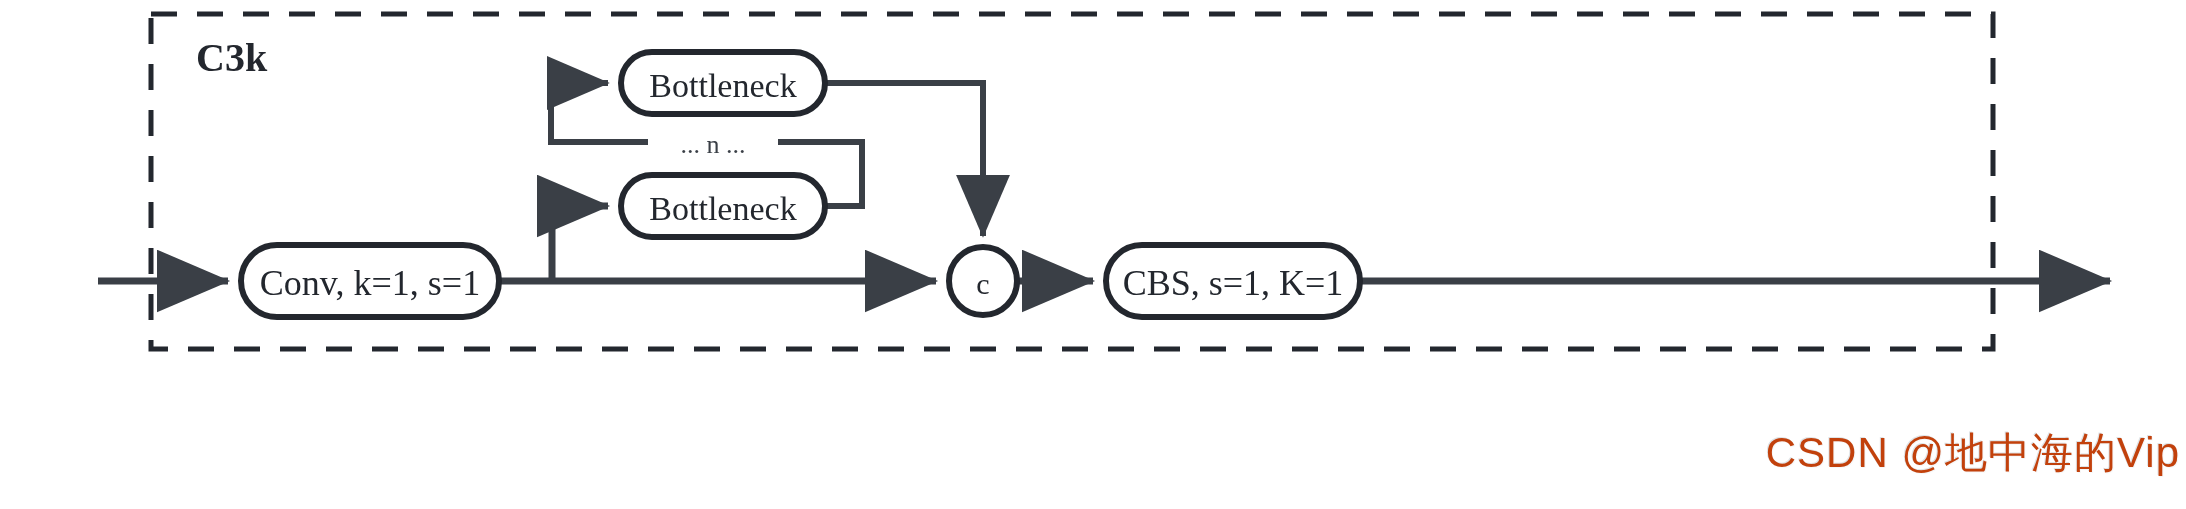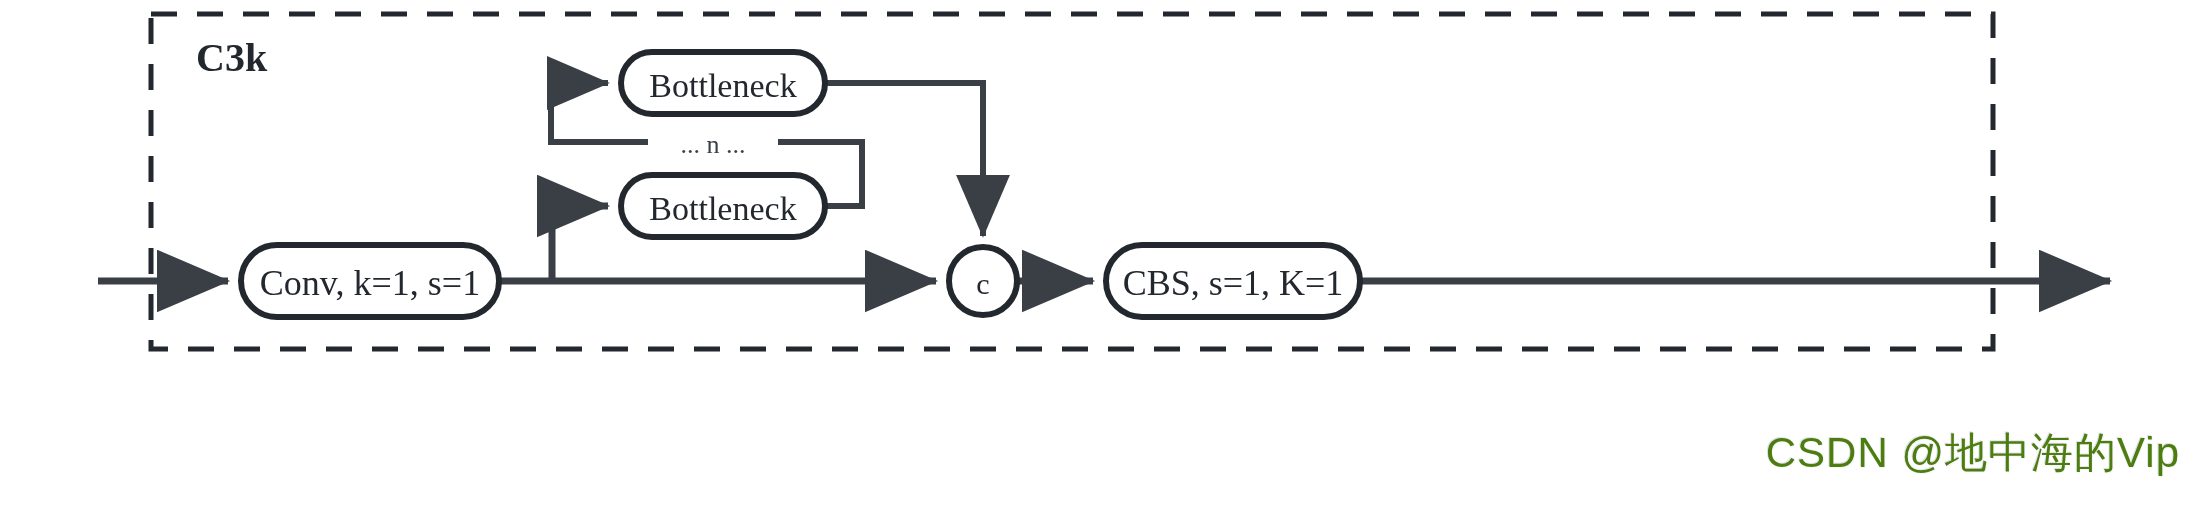--- a/index.html
+++ b/index.html
@@ -43,21 +43,21 @@
     dominant-baseline: central;
     text-anchor: middle;
   }
   .watermark {
     position: absolute;
     right: 6px;
     bottom: 6px;
     font-family: "Liberation Sans", "DejaVu Sans", sans-serif;
     font-size: 42px;
     letter-spacing: 1px;
-    color: #4d7c0f;
+    color: #c2410c;
     text-shadow: 1px 1px 0 #f6f7f8, -1px -1px 0 #dfe3e6;
     white-space: nowrap;
     pointer-events: none;
     user-select: none;
     margin-top: 24px;
   }
 </style>
 </head>
 <body>
 

